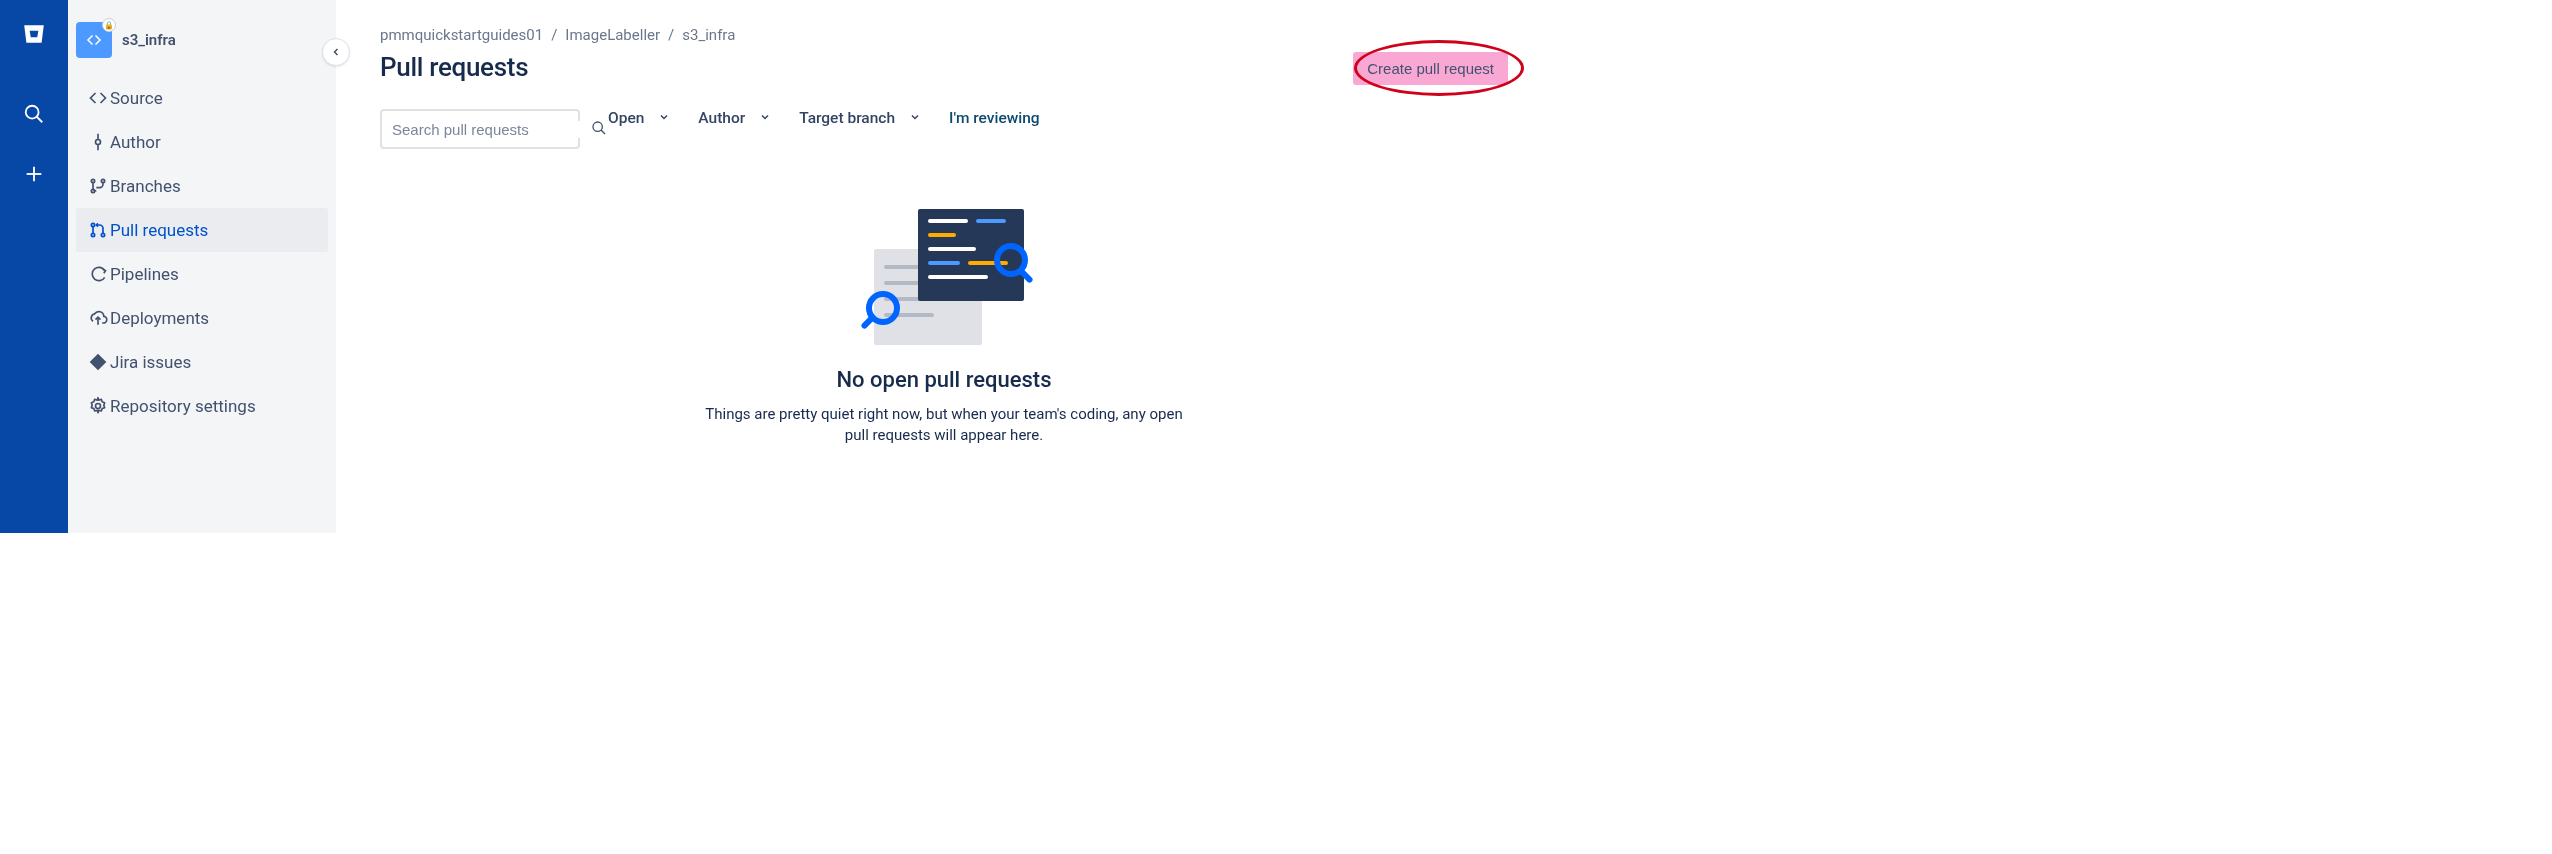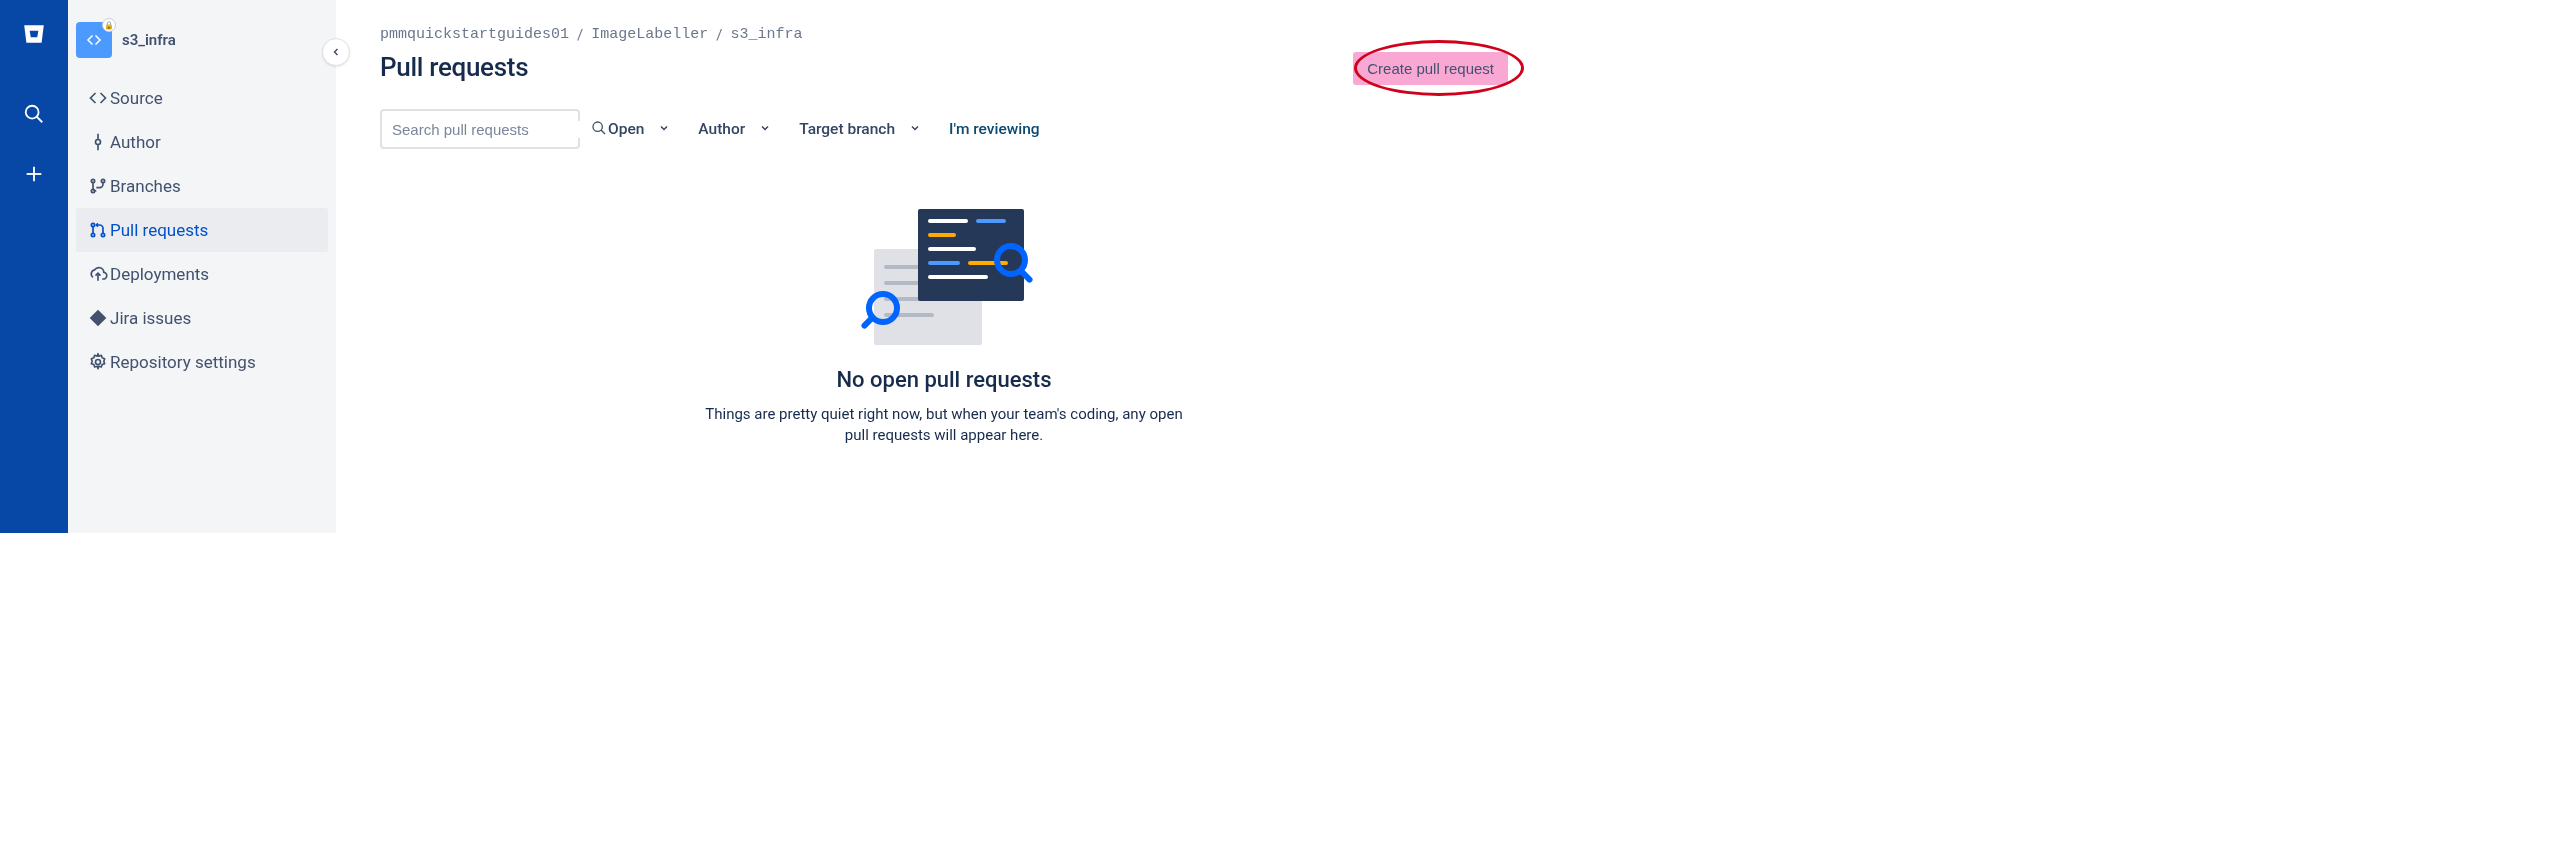--- a/index.html
+++ b/index.html
@@ -127,21 +127,21 @@
       overflow: hidden;
     }
     .breadcrumb {
       display: flex;
       gap: 8px;
       color: #6B778C;
       font-size: 15px;
       margin-bottom: 8px;
     }
     .breadcrumb span.sep { color: #6B778C; }
-    .breadcrumb a { color: #6B778C; text-decoration: none; cursor: pointer; font-family: Liberation Mono, monospace;}
+    .breadcrumb a { color: #6B778C; text-decoration: none; cursor: pointer;}
     .heading-row {
       display: flex;
       justify-content: space-between;
       align-items: flex-start;
       margin-bottom: 24px;
     }
     h1 { font-size: 26px; font-weight: 500; color: #172B4D; letter-spacing: -0.3px;}
     .create-btn {
       background: #f9a8d4;
       border: none;
@@ -157,21 +157,21 @@
       border: 3px solid #D0021B;
       border-radius: 50%;
       width: 170px;
       height: 56px;
       right: 28px;
       top: 40px;
       pointer-events: none;
     }
     .filters {
       display: flex;
-      align-items: center;
+      align-items: flex-start;
       gap: 28px;
       margin-bottom: 60px;
     }
     .search-box {
       display: flex;
       align-items: center;
       justify-content: space-between;
       border: 2px solid #DFE1E6;
       border-radius: 4px;
       width: 200px;
@@ -316,20 +316,29 @@
             <svg width="20" height="20" viewBox="0 0 24 24" fill="none" stroke="#0052CC" stroke-width="2">
               <circle cx="6" cy="6" r="2"></circle>
               <circle cx="6" cy="18" r="2"></circle>
               <circle cx="18" cy="18" r="2"></circle>
               <line x1="6" y1="8" x2="6" y2="16"></line>
               <path d="M10 6 h4 a4 4 0 0 1 4 4 v6"></path>
               <polyline points="12 4 10 6 12 8"></polyline>
             </svg>
           </span>
         <span>Pull requests</span>
+      </li>
+      <li>
+        <span class="nav-item-icon">
+            <svg width="20" height="20" viewBox="0 0 24 24" fill="none" stroke="#42526E" stroke-width="2">
+              <path d="M20 8 a8 8 0 1 0 0 8"></path>
+              <polyline points="18 6 21 8 19 11"></polyline>
+            </svg>
+          </span>
+        <span>Pipelines</span>
       </li>
       <li>
         <span class="nav-item-icon">
             <svg width="20" height="20" viewBox="0 0 24 24" fill="none" stroke="#42526E" stroke-width="2">
               <path d="M6 16 a5 5 0 0 1 2 -9 a6 6 0 0 1 11 3 a4 4 0 0 1 -1 8 h-1"></path>
               <polyline points="9 14 12 11 15 14"></polyline>
               <line x1="12" y1="11" x2="12" y2="20"></line>
             </svg>
           </span>
         <span>Deployments</span>

